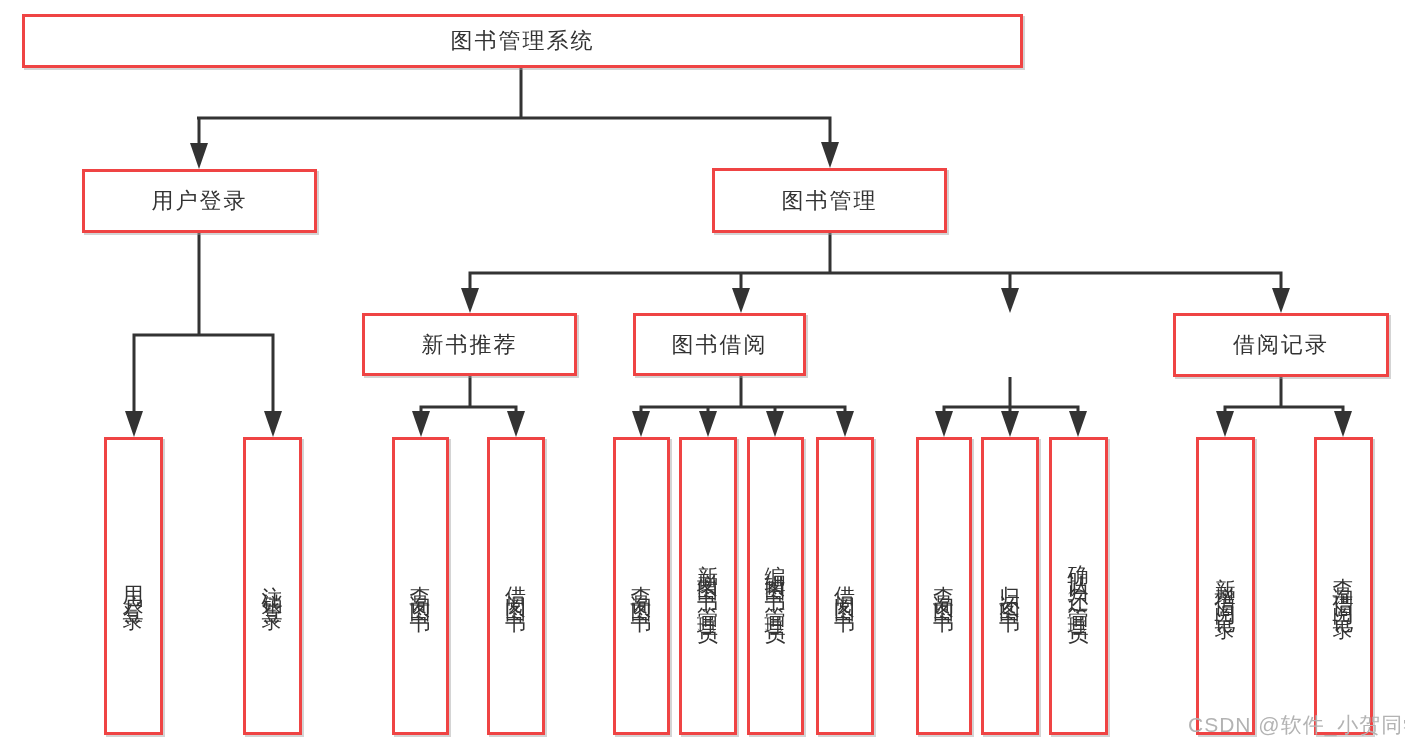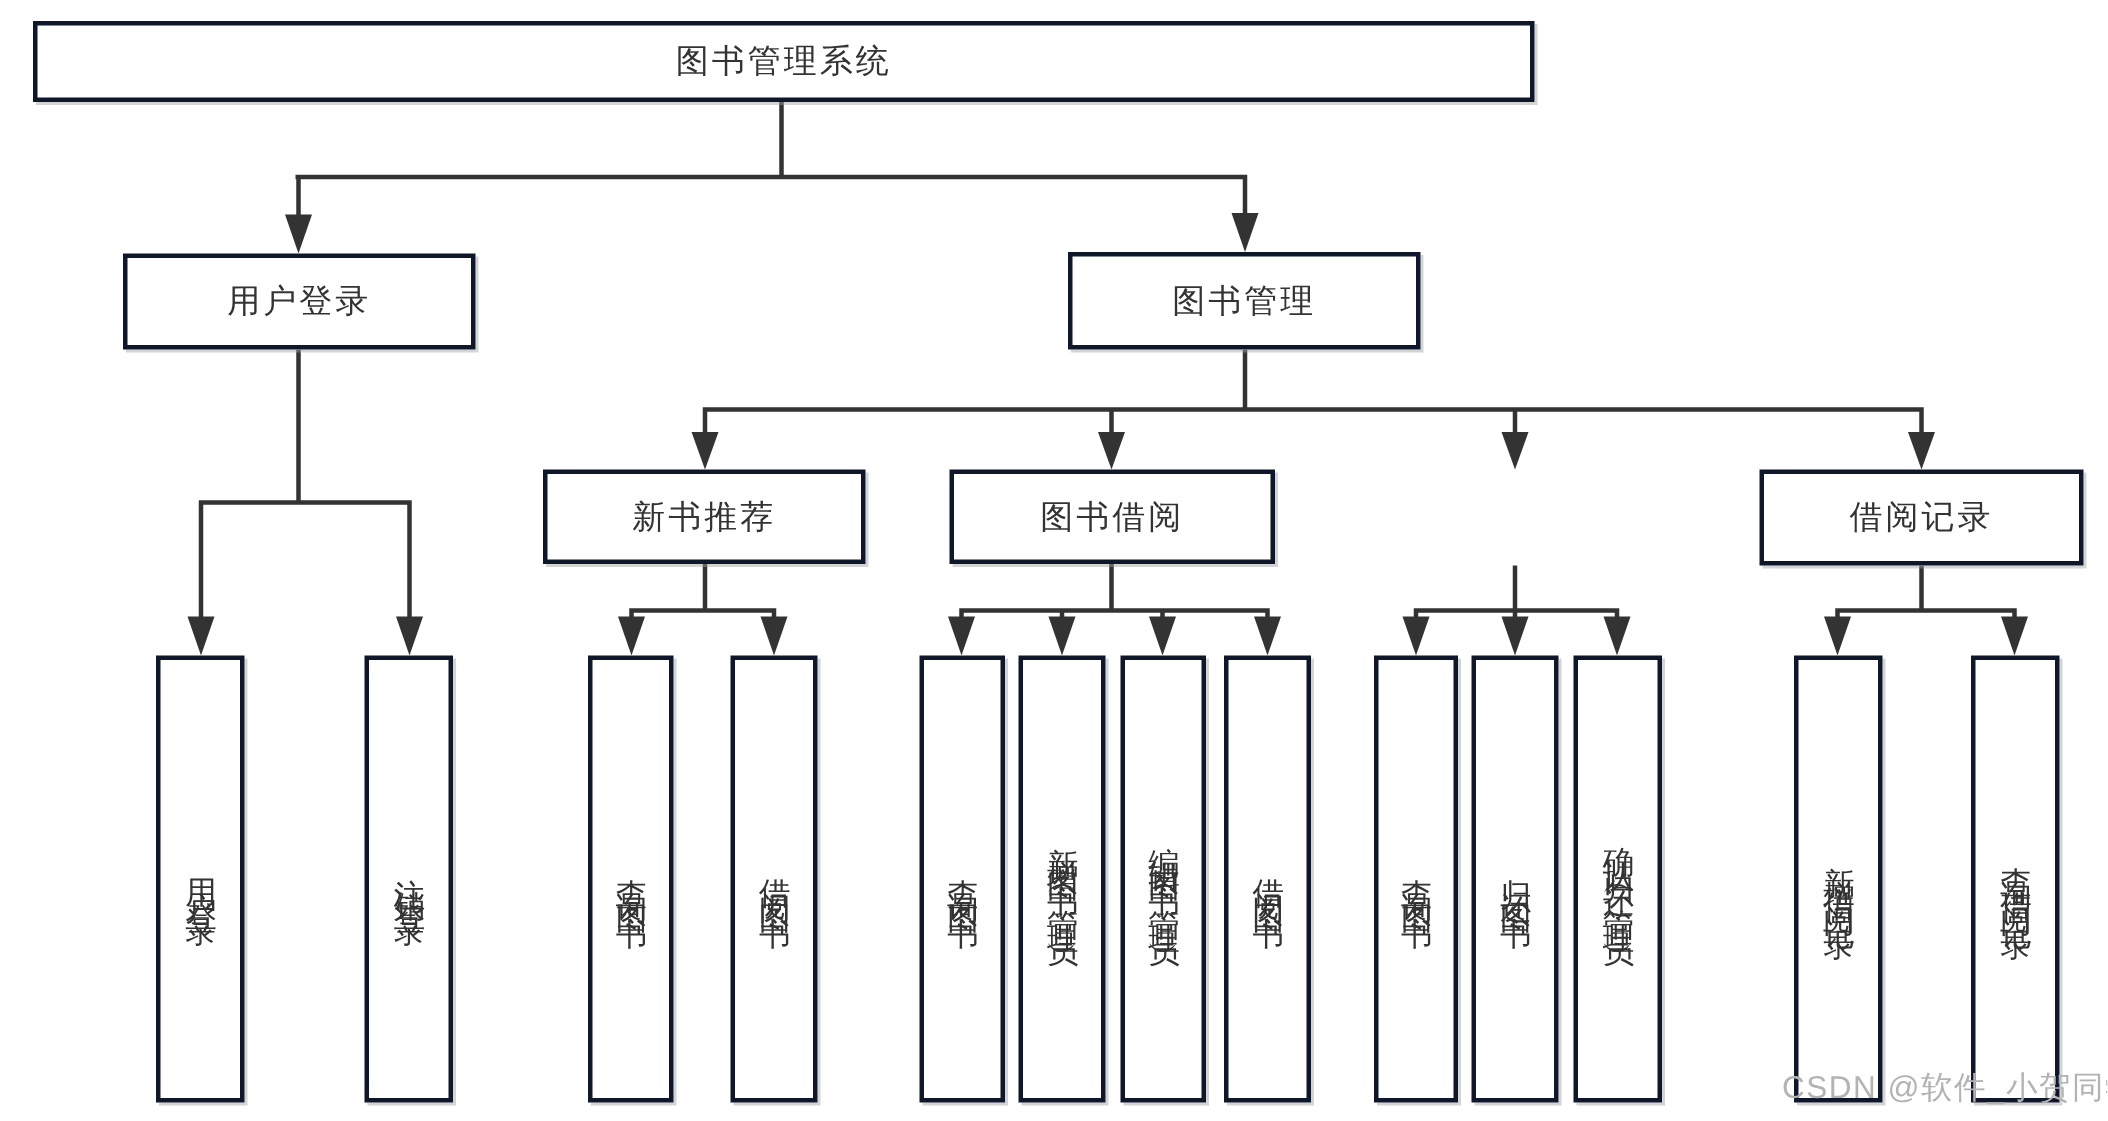--- a/index.html
+++ b/index.html
@@ -13,21 +13,21 @@
   }
   .connectors {
     position: absolute;
     left: 0; top: 0;
     width: 1405px; height: 747px;
   }
   .node {
     position: absolute;
     box-sizing: border-box;
     background: #ffffff;
-    border: 3px solid #0f172a;
+    border: 3px solid #ef4444;
     box-shadow: 2px 2px 0 rgba(160,160,160,0.45);
     display: flex;
     align-items: center;
     justify-content: center;
     color: #333333;
     font-size: 22px;
     letter-spacing: 2px;
     white-space: nowrap;
   }
   .leaf { font-size: 21px; letter-spacing: 0; }
@@ -95,21 +95,21 @@
       <polygon stroke="none" points="1343,437 1334,411 1352,411" fill="#333333"></polygon>
     </g>
   </svg>
 
   <div class="node" style="left:22px; top:14px; width:1001px; height:54px;">图书管理系统</div>
 
   <div class="node" style="left:82px; top:169px; width:235px; height:64px;">用户登录</div>
   <div class="node" style="left:712px; top:168px; width:235px; height:65px;text-align:center;">图书管理</div>
 
   <div class="node" style="left:362px; top:313px; width:215px; height:63px;">新书推荐</div>
-  <div class="node" style="left:633px; top:313px; width:217px; height:63px;">图书借阅</div>
+  <div class="node" style="left:633px; top:313px; width:173px; height:63px;">图书借阅</div>
   <div class="node" style="left:1173px; top:313px; width:216px; height:64px;">借阅记录</div>
 
   <div class="node leaf" style="left:104px; top:437px; width:59px; height:298px;">
     <span class="vtext">用户登录</span>
   </div>
   <div class="node leaf" style="left:243px; top:437px; width:59px; height:298px;">
     <span class="vtext">注销登录</span>
   </div>
 
   <div class="node leaf" style="left:392px; top:437px; width:57px; height:298px;">

